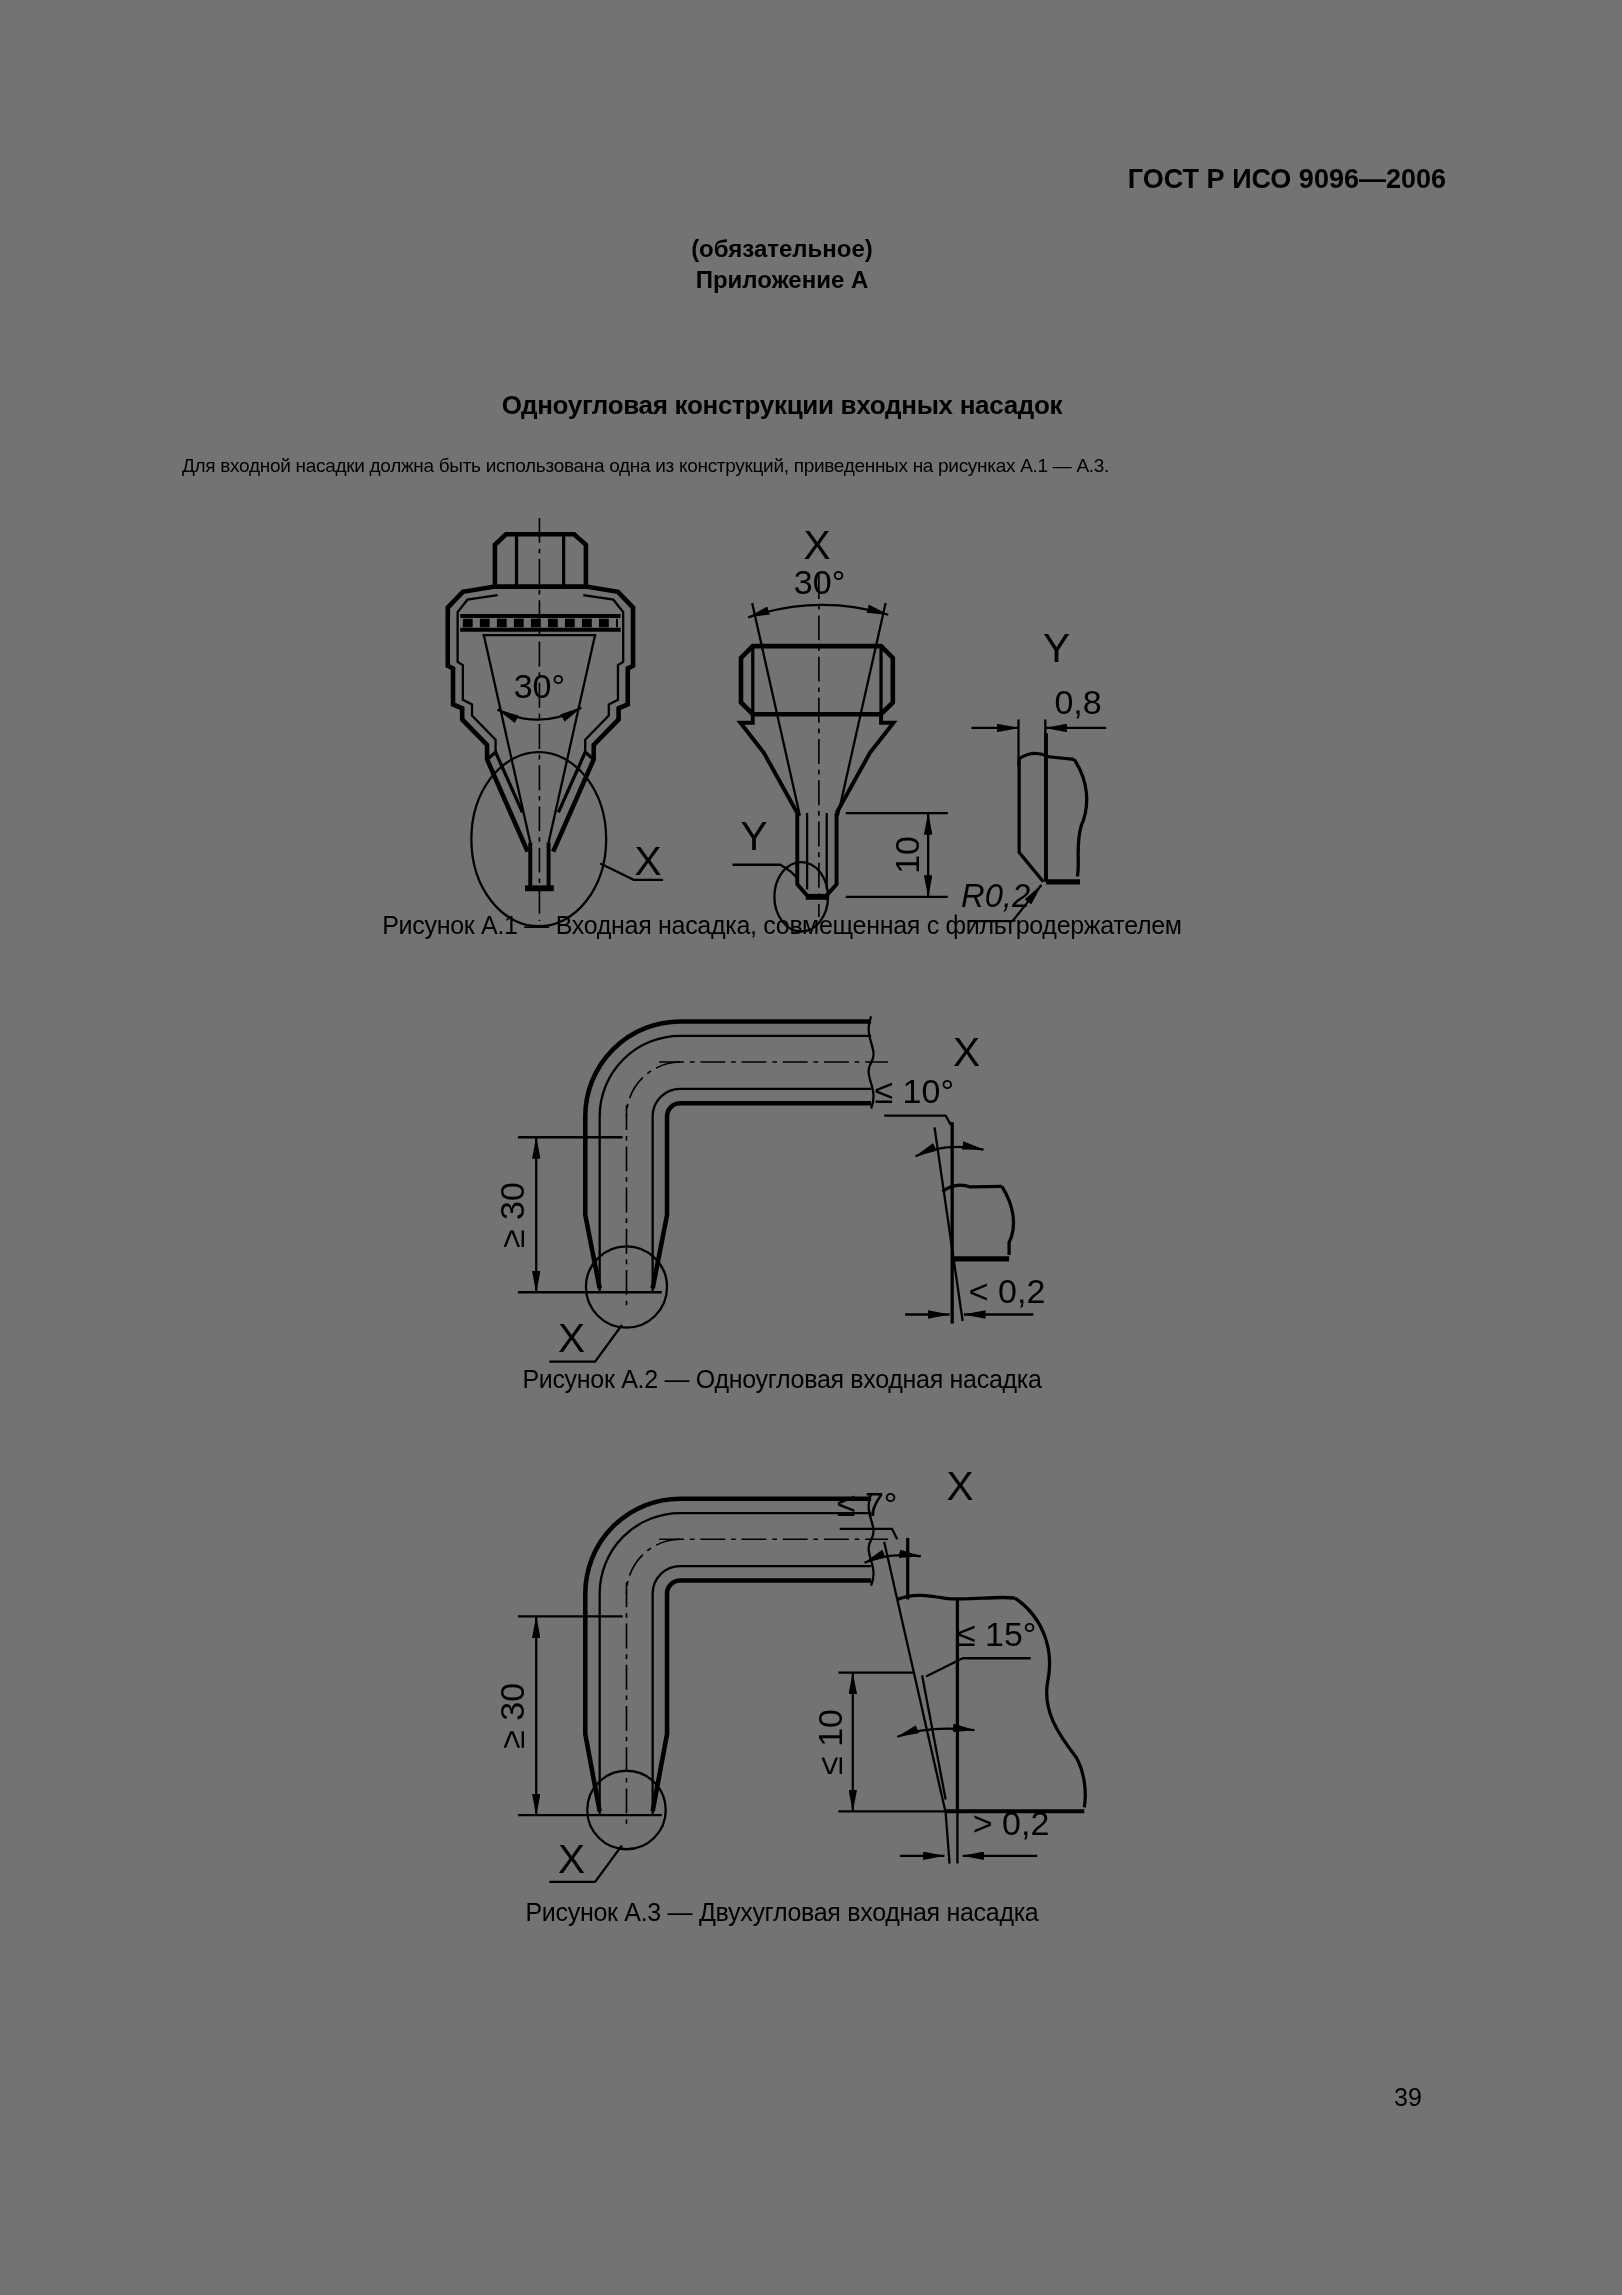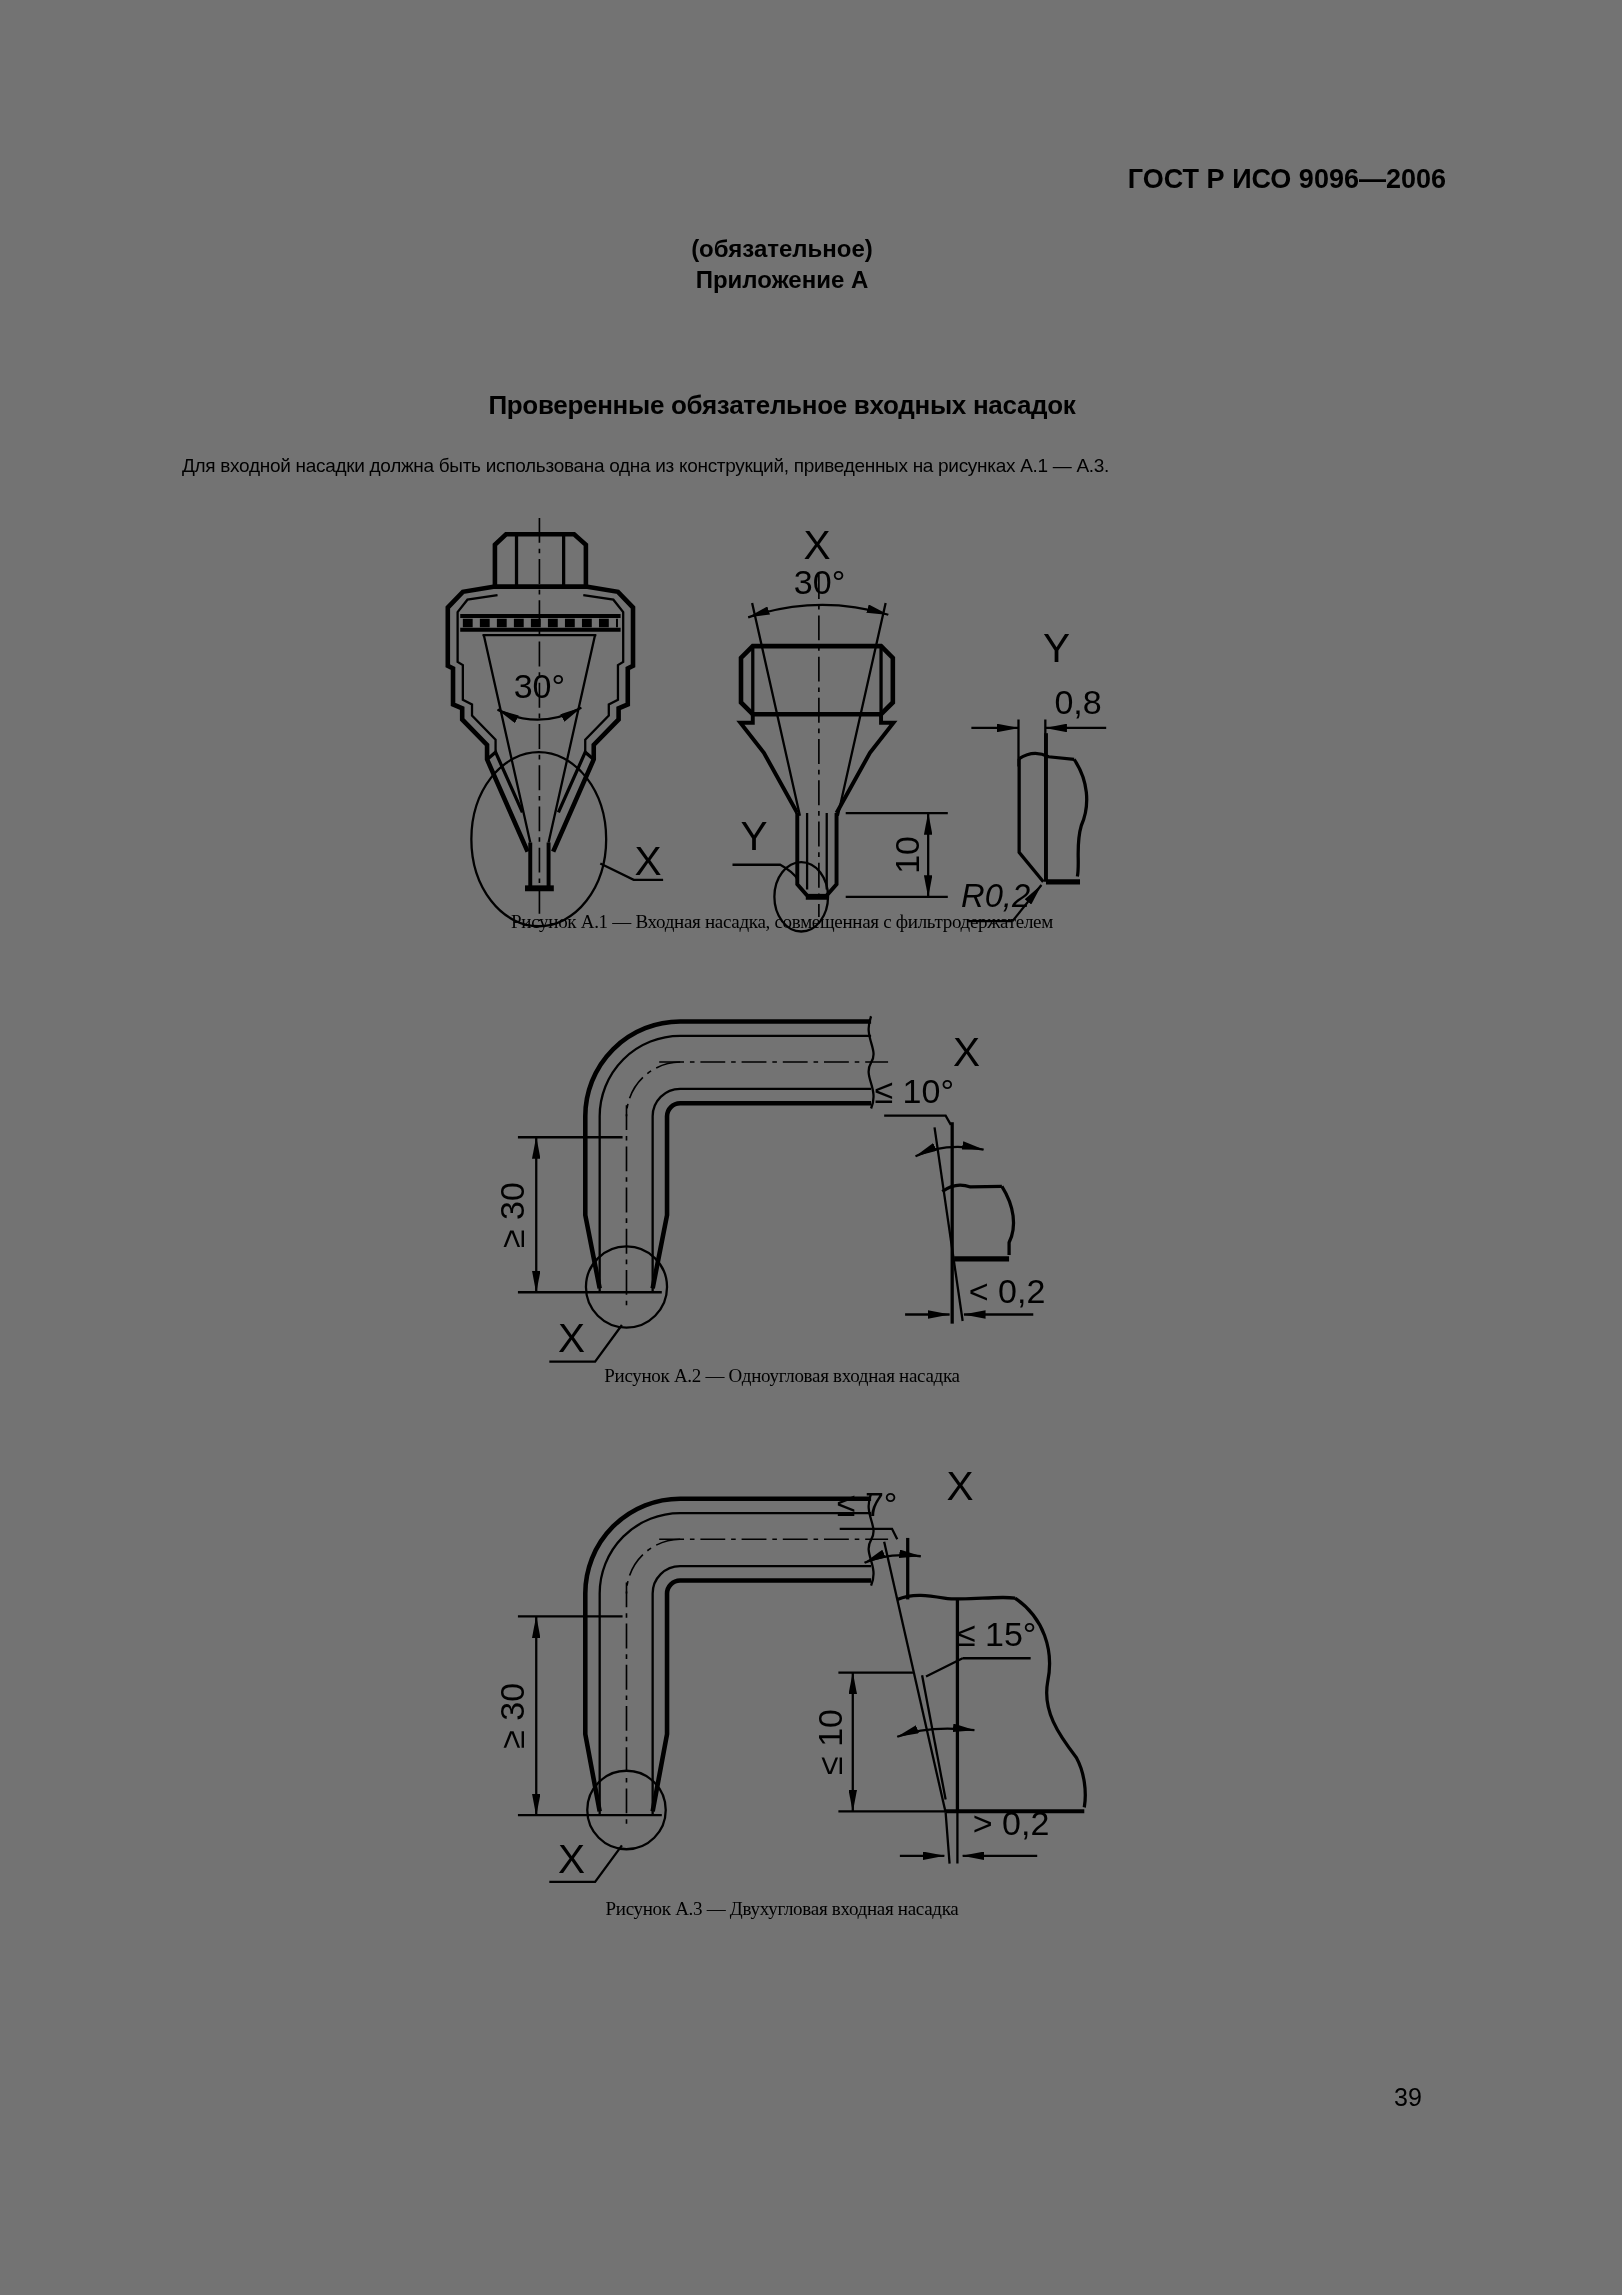--- a/index.html
+++ b/index.html
@@ -5,21 +5,21 @@
   html,body{margin:0;padding:0;background:#888;}
   .page{
     position:relative;width:1623px;height:2295px;background:#737373;
     font-family:"Liberation Sans", sans-serif;color:#000;overflow:hidden;
   }
   .abs{position:absolute;}
   .hdr{top:164px;right:177px;font-size:27px;font-weight:700;letter-spacing:0px;}
   .appx{top:233px;left:0;width:1564px;text-align:center;font-size:24px;font-weight:700;line-height:31px;}
   .heading{top:390px;left:0;width:1564px;text-align:center;font-size:26px;font-weight:700;letter-spacing:-0.3px;}
   .intro{top:455px;left:182px;width:1283px;font-size:19px;letter-spacing:-0.3px;white-space:nowrap;}
-  .caption{left:0;width:1564px;text-align:center;font-size:19px;letter-spacing:-0.3px;font-family:Liberation Serif, serif;}
+  .caption{left:0;width:1564px;text-align:center;font-size:25px;letter-spacing:-0.3px;}
   .cap1{top:911px;} .cap2{top:1365px;} .cap3{top:1898px;}
   .pagenum{top:2083px;left:1394px;font-size:25px;}
   svg{position:absolute;overflow:visible;}
   svg text{font-family:"Liberation Sans", sans-serif;fill:#000;}
   .t62{font-size:62px;} .t52{font-size:52px;} .t50i{font-size:50px;font-style:italic;}
   .s{stroke:#000;fill:none;}
   .w7{stroke-width:7px;} .w6{stroke-width:6px;} .w5{stroke-width:5px;}
   .w35{stroke-width:3.5px;} .w9{stroke-width:9px;} .w8{stroke-width:8px;}
   .cl{stroke:#000;fill:none;stroke-width:2.5px;stroke-dasharray:38 9 7 9;}
   .hatch{stroke:#000;fill:none;stroke-width:13px;stroke-dasharray:15 11;}
@@ -29,21 +29,21 @@
 
 <div class="page">
 
   <div class="abs hdr">ГОСТ Р ИСО 9096—2006</div>
 
   <div class="abs appx">
     <div>(обязательное)</div>
     <div>Приложение А</div>
   </div>
 
-  <div class="abs heading">Проверенные обязательное входных насадок</div>
+  <div class="abs heading">Одноугловая конструкции входных насадок</div>
 
   <div class="abs intro">Для входной насадки должна быть использована одна из конструкций, приведенных на рисунках А.1 — А.3.</div>
 
   <svg class="abs" style="left:419px;top:510px;" width="733" height="432" viewBox="640 780 1120 660">
     <defs>
       <marker id="arr" markerUnits="userSpaceOnUse" markerWidth="34" markerHeight="13" refX="33" refY="6.5" orient="auto-start-reverse">
         <path d="M0,0 L34,6.5 L0,13 Z" fill="#000"></path>
       </marker>
     </defs>
 

